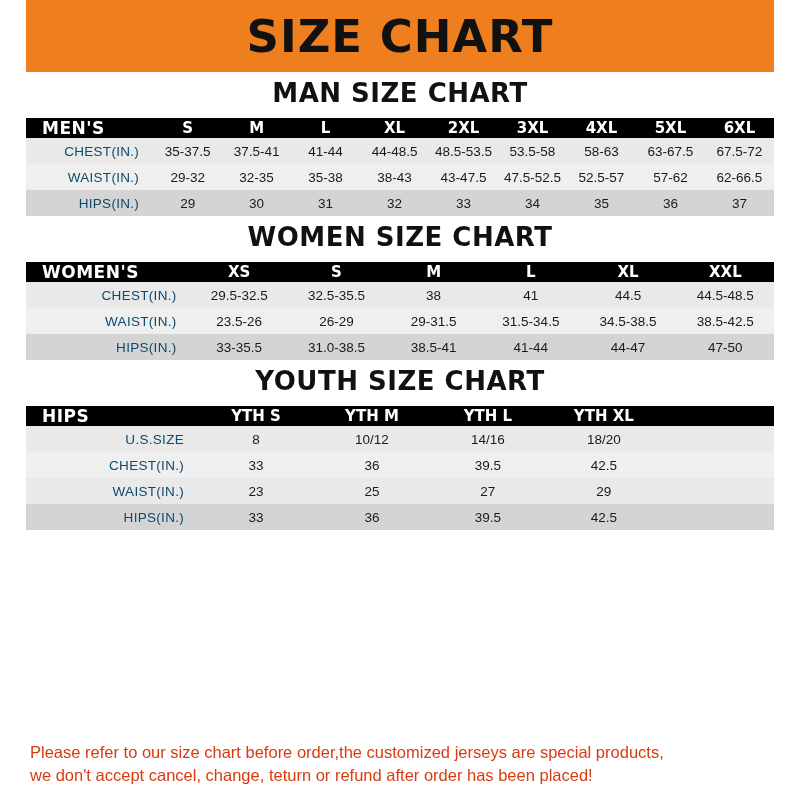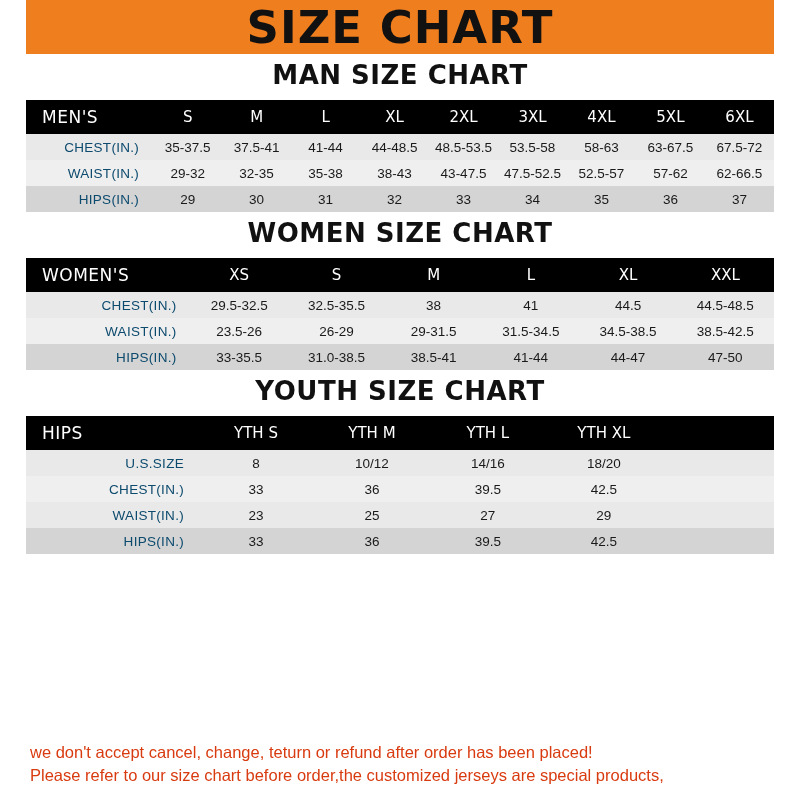--- a/index.html
+++ b/index.html
@@ -16,21 +16,21 @@
   }
   .page {
     width: 800px;
     height: 800px;
     position: relative;
     display: flex;
     flex-direction: column;
   }
   
   .banner {
-    height: 54px;
+    height: 72px;
     background: #ef7e1f;
     display: flex;
     align-items: center;
     justify-content: center;
     position: relative;
     flex: 0 0 auto;
   }
   .banner::before {
     content: "";
     position: absolute;
@@ -82,22 +82,22 @@
     text-align: center;
     font-size: 13.5px;
     color: #1a1a1a;
     font-family: "Liberation Sans", sans-serif;
     padding: 0;
   }
   table.size-table thead th {
     background: #000000;
     color: #ffffff;
     font-family: "DejaVu Sans", sans-serif;
-    font-weight: normal;
-    height: 34px;
+    font-weight: bold;
+    height: 20px;
     font-size: 15px;
   }
   table.size-table thead th.rowhead {
     text-align: left;
     padding-left: 16px;
     font-size: 17px;
     letter-spacing: 0.5px;
   }
   table.size-table tbody tr td {
     height: 26px;
@@ -281,18 +281,18 @@
             <td>36</td>
             <td>39.5</td>
             <td>42.5</td>
             <td></td>
           </tr>
         </tbody>
       </table>
     </div>
 
     <div class="footnote">
+      <div>Please refer to our size chart before order,the customized jerseys are special products,</div>
       <div>we don't accept cancel, change, teturn or refund after order has been placed!</div>
-      <div>Please refer to our size chart before order,the customized jerseys are special products,</div>
     </div>
 
   </div>
 </div>
 
 </body></html>

